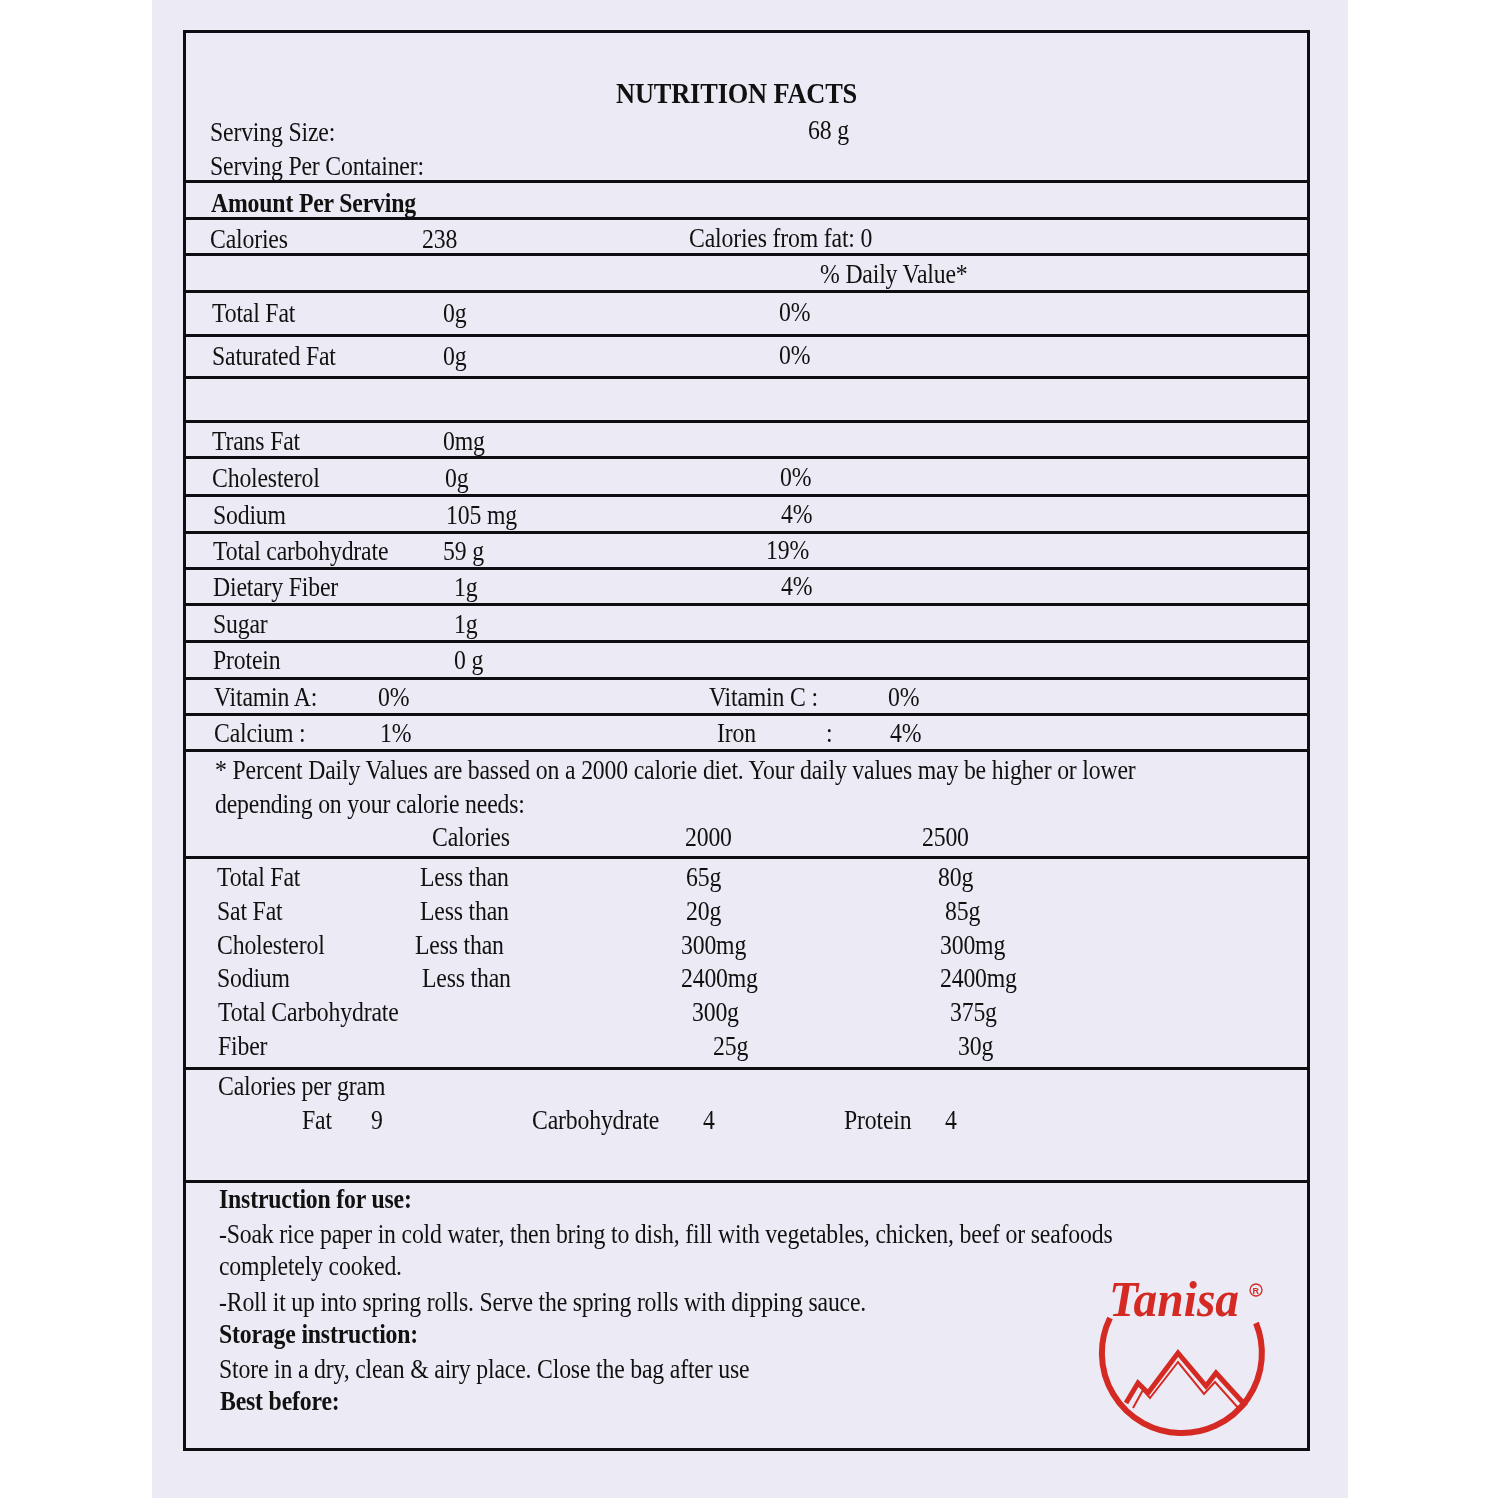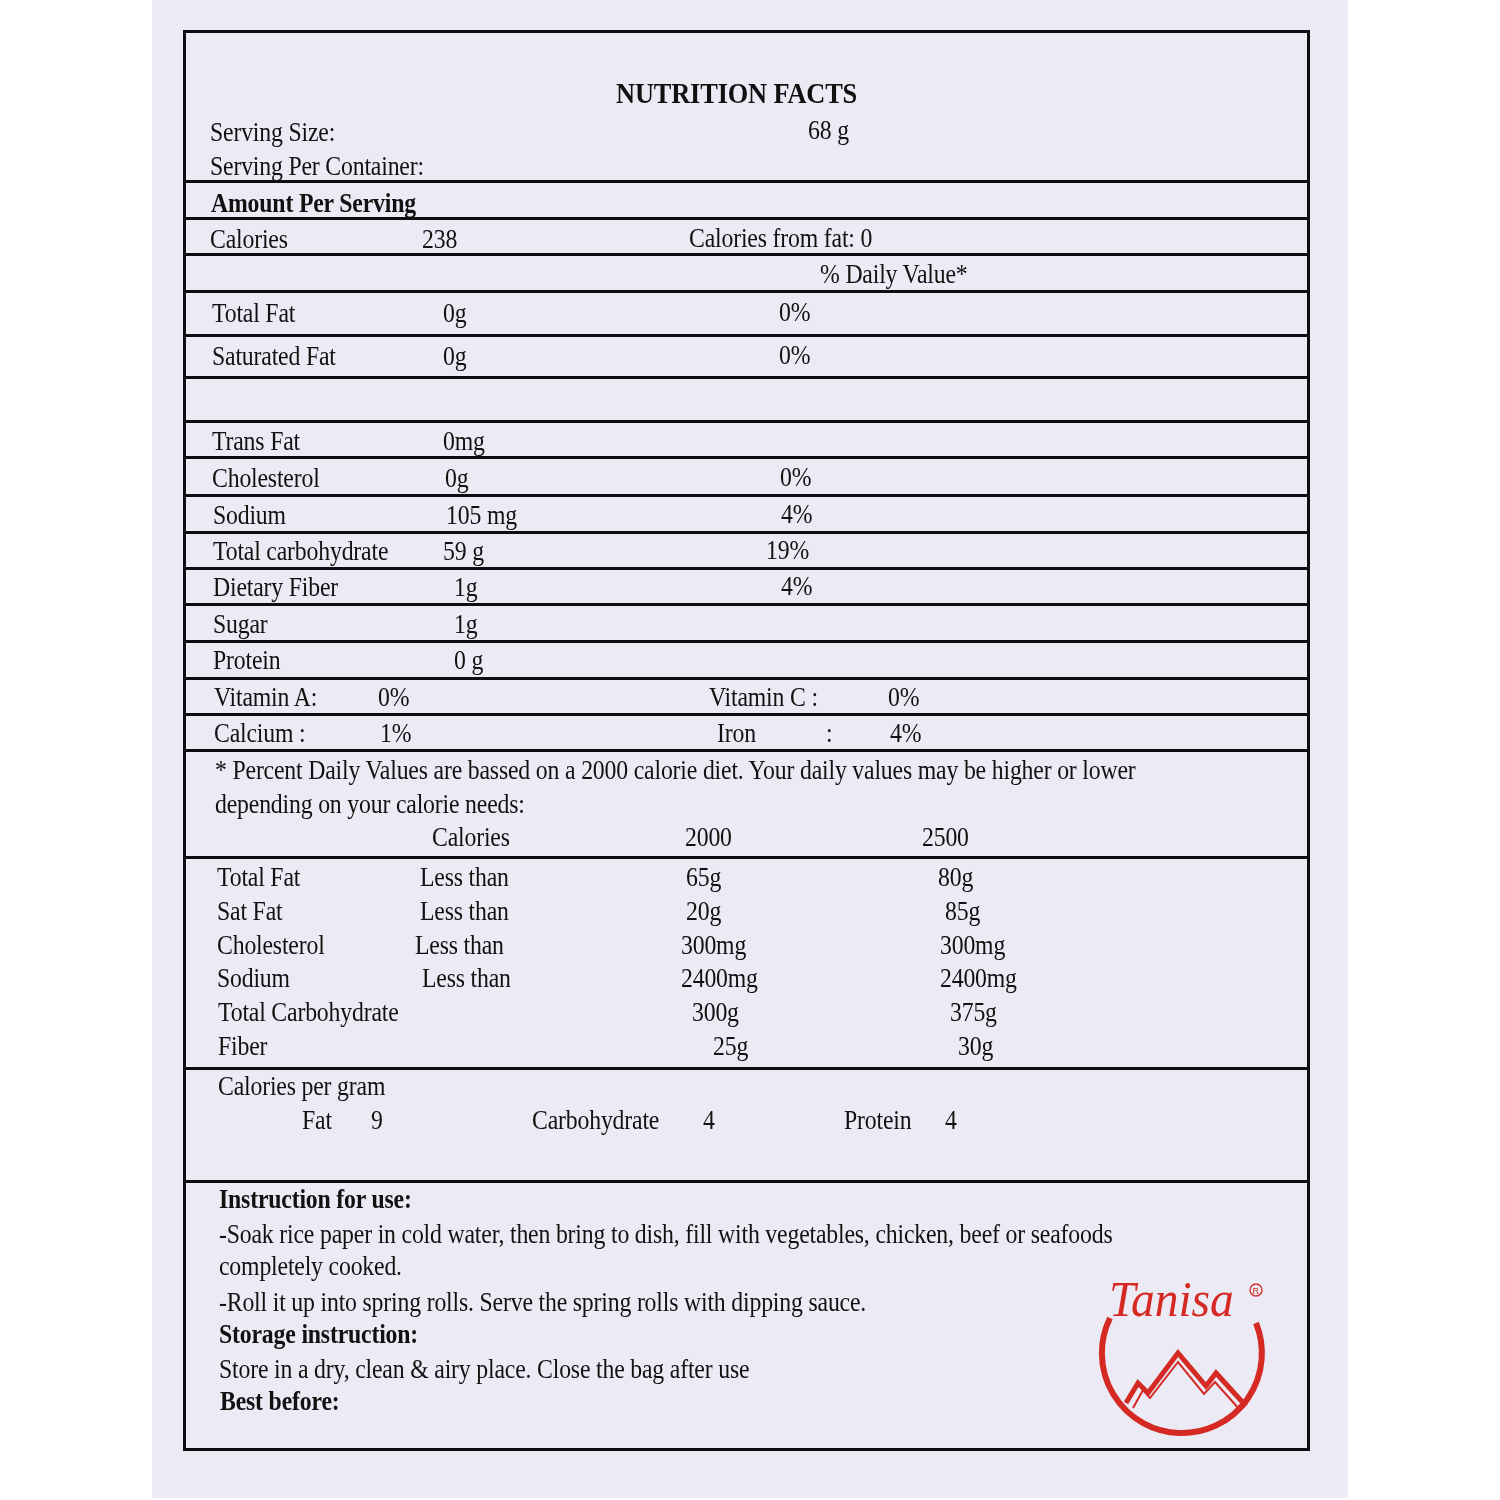--- a/index.html
+++ b/index.html
@@ -12,21 +12,21 @@
     background:#eceaf4;
   }
   .box {
     position:absolute; left:183px; top:30px; width:1127px; height:1421px;
     border:3px solid #0d0d12; box-sizing:border-box;
   }
   .hline { position:absolute; left:183px; width:1127px; height:3px; background:#0d0d12; }
   .t { position:absolute; font-size:27px; line-height:30px; white-space:nowrap; transform:scaleX(0.88); transform-origin:left center; letter-spacing:-0.2px; }
   .b { font-weight:bold; }
   .title { font-size:30px; font-weight:bold; }
-  .logo { position:absolute; left:1088px; top:1268px; width:190px; height:190px; }
+  .logo { position:absolute; left:1088px; top:1268px; width:190px; height:190px;font-weight:bold; }
 </style>
 </head>
 <body>
 
 <div class="paper"></div>
 <div class="box"></div>
 
 <div class="hline" style="top:180px"></div>
 <div class="hline" style="top:217px"></div>
 <div class="hline" style="top:253px"></div>

